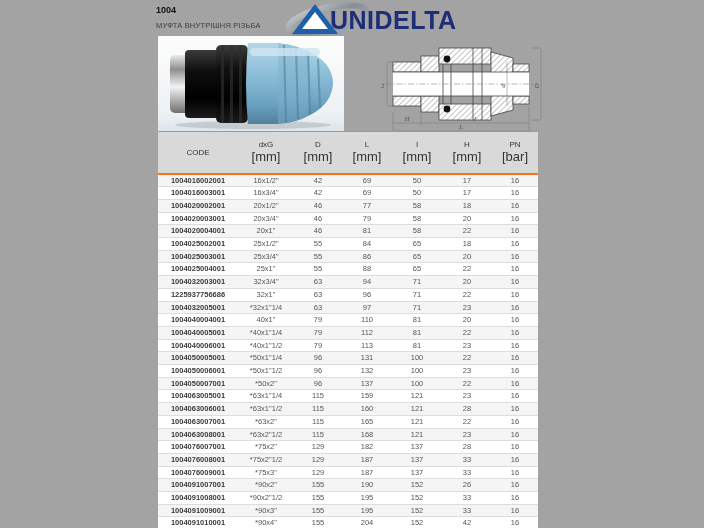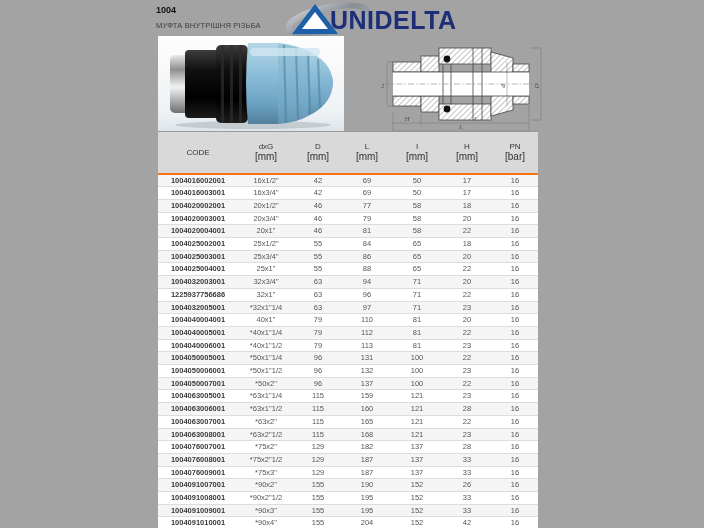--- a/index.html
+++ b/index.html
@@ -12,21 +12,21 @@
   .logo { position:absolute; left:284px; top:2px; width:172px; height:36px; }
 
   .photo { position:absolute; left:158px; top:36px; width:186px; height:95px; }
   .drawing { position:absolute; left:381px; top:32px; width:182px; height:104px; }
 
   .tablewrap { position:absolute; left:158px; top:131px; width:380px; }
   table { width:380px; border-collapse:collapse; table-layout:fixed; }
   table { border-top:1px solid #9a9a9a; border-bottom:2px solid #606060; }
   thead th { background:#d9d9d9; font-size:8px; font-weight:normal; color:#333;
              height:42px; text-align:center; vertical-align:middle; border-bottom:2px solid #f97316; }
-  thead .unit { display:block; font-size:10px; color:#333;text-align:center; }
+  thead .unit { display:block; font-size:13px; color:#333;text-align:center; }
   tbody td { font-size:7.5px; color:#555; text-align:center; height:11.7px; line-height:11.7px;
              padding:0; white-space:nowrap; overflow:hidden; }
   tbody tr { border-top:1px solid #ddd;margin-top:16px; }
   tbody tr:first-child { border-top:none; }
   tbody tr:nth-child(odd) { background:#f5f5f5; }
   tbody tr:nth-child(even) { background:#ffffff; }
   tbody td:first-child { font-weight:bold; color:#3a3a3a; }
 
   col.c-code{width:80px} col.c-dxg{width:56px} col.c-d{width:48px} col.c-l{width:50px}
   col.c-i{width:50px} col.c-h{width:50px} col.c-pn{width:46px}

